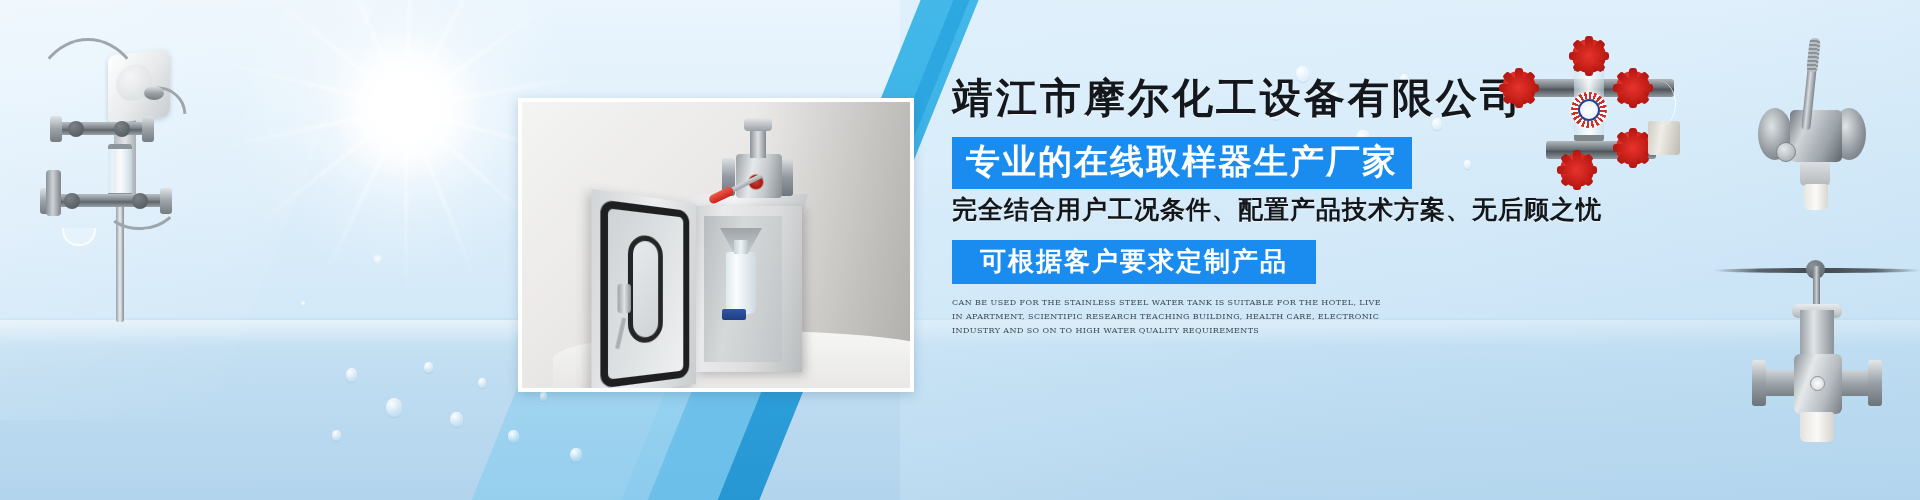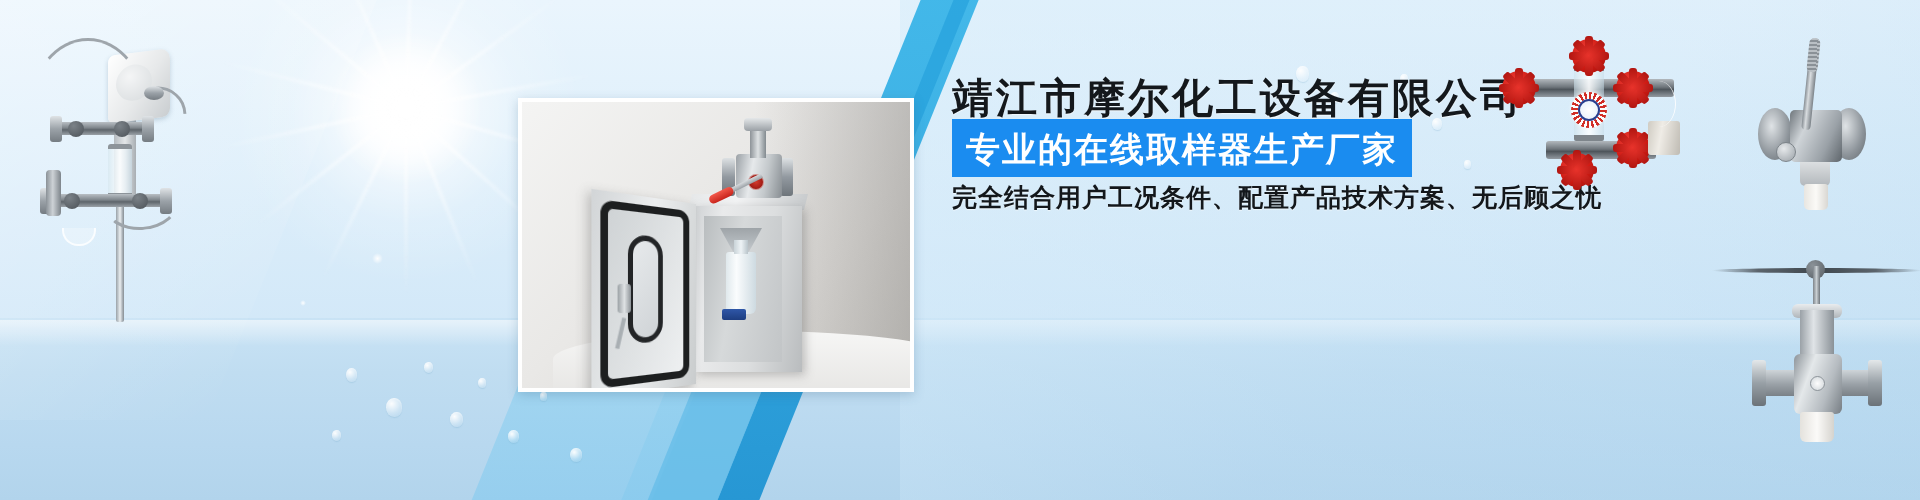--- a/index.html
+++ b/index.html
@@ -266,26 +266,27 @@
     font-size:41px;
     letter-spacing:3px;
     color:#14181c;
     white-space:nowrap;
     text-shadow:0 1px 1px rgba(255,255,255,.65);
     line-height:1;
   }
 
   .headline-bar{
     display:inline-block;
+    margin-top:18px;
     background:#1a8cf0;
     color:#ffffff;
     font-size:34px;
     font-weight:700;
     letter-spacing:2px;
-    padding:12px 14px 9px 14px;
+    padding:6px 14px 9px 14px;
     line-height:1.08;
     white-space:nowrap;
   }
 
   .subline{
     margin-top:4px;
     font-size:25px;
     font-weight:700;
     color:#13171b;
     letter-spacing:1px;
@@ -597,20 +598,22 @@
           <div class="grip"></div>
         </div>
       </div>
     </div>
   </div>
 
   <div class="textblock">
     <div class="company">靖江市摩尔化工设备有限公司</div>
     <div><span class="headline-bar">专业的在线取样器生产厂家</span></div>
     <div class="subline">完全结合用户工况条件、配置产品技术方案、无后顾之忧</div>
+    <div><span class="custom-bar">可根据客户要求定制产品</span></div>
+    <div class="eng">CAN BE USED FOR THE STAINLESS STEEL WATER TANK IS SUITABLE FOR THE HOTEL, LIVE IN APARTMENT, SCIENTIFIC RESEARCH TEACHING BUILDING, HEALTH CARE, ELECTRONIC INDUSTRY AND SO ON TO HIGH WATER QUALITY REQUIREMENTS</div>
   </div>
 
   <div class="product cross">
     <div class="barH" style="left:20px;top:44px;width:164px;"></div>
     <div class="barH" style="left:56px;top:106px;width:110px;"></div>
     <div class="glass"></div>
 
     <div class="hw" style="left:82px;top:4px;">
         <i></i>
         <i class="v"></i>

